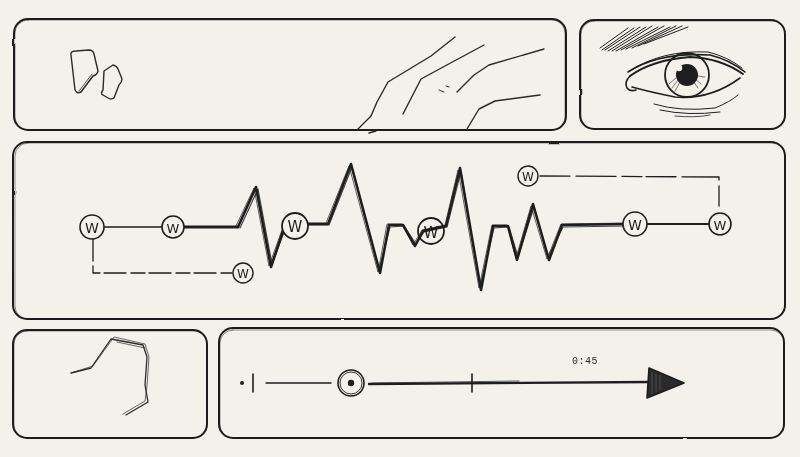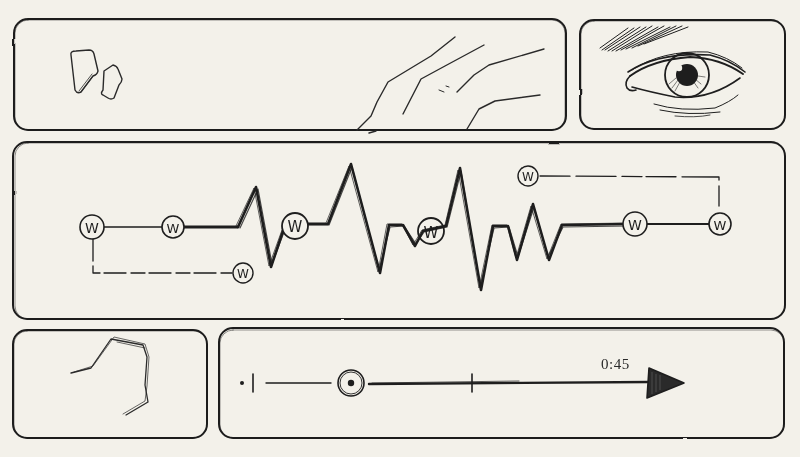--- a/index.html
+++ b/index.html
@@ -17,24 +17,24 @@
       height: 457px;
       background: #f3f1ea;
     }
     .panel {
       position: absolute;
       box-sizing: border-box;
     }
     svg { position: absolute; left: 0; top: 0; overflow: visible; }
     .time-label {
       position: absolute;
-      left: 601px;
+      left: 572px;
       top: 356px;
-      font-family: Liberation Serif, serif;
-      font-size: 15px;
+      font-family: Liberation Mono, monospace;
+      font-size: 10px;
       color: #2a2a2a;
       letter-spacing: 0.5px;
     }
     .node-label {
       font-family: "DejaVu Sans", sans-serif;
       fill: #1e1e1e;
       text-anchor: middle;
       dominant-baseline: central;
     }
   </style>

